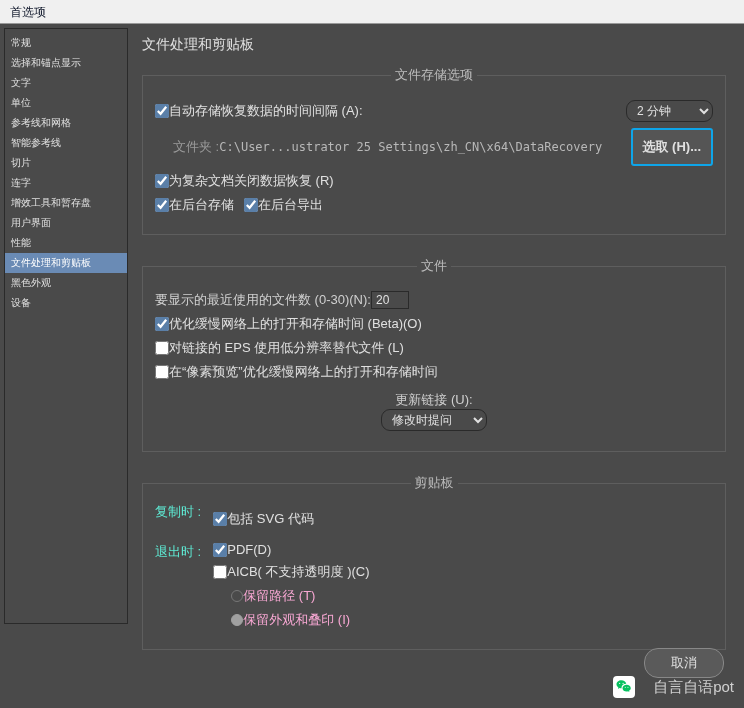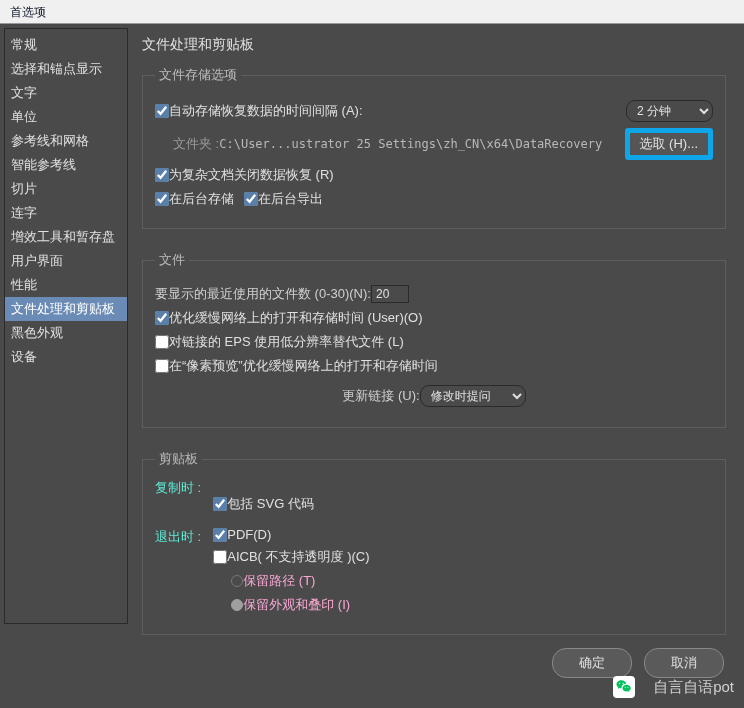--- a/index.html
+++ b/index.html
@@ -30,21 +30,21 @@
       width: 124px;
       border: 1px solid #2a2a2a;
       padding: 4px 0;
       height: 596px;
       overflow: hidden;
     }
     .sidebar-item {
       padding: 3px 6px;
       cursor: pointer;
       color: #e0e0e0;
-      font-size: 13px;
+      font-size: 10px;
       white-space: nowrap;
     }
     .sidebar-item.selected {
       background: #6a8bb5;
       color: #fff;
     }
     .content {
       flex: 1;
       padding: 8px 18px 8px 14px;
       position: relative;
@@ -57,20 +57,21 @@
     fieldset.group {
       border: 1px solid #5e5e5e;
       padding: 10px 12px 14px 12px;
       margin-bottom: 22px;
       position: relative;
     }
     fieldset.group legend {
       color: #bbb;
       font-size: 13px;
       padding: 0 4px;
+      text-align: center;
     }
     .row {
       display: flex;
       align-items: center;
       margin: 6px 0;
       flex-wrap: wrap;
     }
     .row.indent { padding-left: 18px; }
     input[type="checkbox"] {
       width: 14px; height: 14px;
@@ -92,22 +93,23 @@
       border: 1px solid #888;
       color: #e0e0e0;
       padding: 3px 14px;
       border-radius: 14px;
       cursor: pointer;
       font-size: 13px;
     }
     .btn.flat {
       border-radius: 3px;
       background: #555;
-      border: 5px solid #0ea5e9;
-      padding: 2px 10px;
+      border: 2px solid #0ea5e9;
+      padding: 8px 10px;
+      font-weight: bold;
     }
     input[type="text"].numfield {
       width: 38px;
       background: #4a4a4a;
       color: #e0e0e0;
       border: 1px solid #2a2a2a;
       padding: 1px 4px;
       text-align: left;
       font-size: 12px;
     }
@@ -202,43 +204,43 @@
 
     <fieldset class="group">
       <legend>文件</legend>
 
       <div class="row">
         <span>要显示的最近使用的文件数 (0-30)(N):</span>
         <input type="text" class="numfield" value="20" style="">
       </div>
       <div class="row">
         <input type="checkbox" id="cb-slow" checked="" style="">
-        <label for="cb-slow">优化缓慢网络上的打开和存储时间 (User)(O)</label>
+        <label for="cb-slow">优化缓慢网络上的打开和存储时间 (Beta)(O)</label>
       </div>
       <div class="row">
         <input type="checkbox" id="cb-eps" style="">
         <label for="cb-eps">对链接的 EPS 使用低分辨率替代文件 (L)</label>
       </div>
       <div class="row">
         <input type="checkbox" id="cb-pix" style="">
         <label for="cb-pix">在“像素预览”优化缓慢网络上的打开和存储时间</label>
       </div>
-      <div class="row" style="justify-content:center; margin-top:10px;">
+      <div class="row" style="justify-content:center; margin-top:10px;flex-direction:column;">
         <span>更新链接 (U):</span>
         <select id="sel-update"><option>修改时提问</option><option>总是</option><option>从不</option></select>
       </div>
     </fieldset>
 
     <fieldset class="group">
       <legend>剪贴板</legend>
 
       <div class="copy-grid">
         <div class="lbl">复制时 :</div>
         <div>
-          <div class="row" style="margin-top:17px">
+          <div class="row" style="margin-top:8px">
             <input type="checkbox" id="cb-svg" checked="" style="">
             <label for="cb-svg">包括 SVG 代码</label>
           </div>
         </div>
 
         <div class="lbl">退出时 :</div>
         <div>
           <div class="row" style="margin-top:0">
             <input type="checkbox" id="cb-pdf" checked="" style="">
             <label for="cb-pdf">PDF(D)</label>
@@ -253,21 +255,20 @@
           </div>
           <div class="row indent disabled">
             <span class="radio-circle filled"></span>
             <span>保留外观和叠印 (I)</span>
           </div>
         </div>
       </div>
     </fieldset>
 
     <div class="dialog-buttons">
-      <button class="btn">确定</button>
       <button class="btn">取消</button>
     </div>
 
     <div class="watermark">
       <span class="wechat-icon">
         <svg viewBox="0 0 24 24">
             <path fill="#07C160" d="M8.5 3C4.9 3 2 5.4 2 8.4c0 1.7 1 3.2 2.5 4.2l-.6 1.9 2.2-1.1c.8.2 1.6.4 2.4.4h.4c-.1-.4-.2-.8-.2-1.2 0-2.8 2.7-5 6-5h.3C14.4 4.9 11.7 3 8.5 3zm-2.3 3.2c.5 0 .9.4.9.9s-.4.9-.9.9-.9-.4-.9-.9.4-.9.9-.9zm4.6 0c.5 0 .9.4.9.9s-.4.9-.9.9-.9-.4-.9-.9.4-.9.9-.9zM15.5 9c-3 0-5.5 2-5.5 4.5S12.5 18 15.5 18c.6 0 1.3-.1 1.9-.3l1.8.9-.5-1.6c1.3-.8 2.3-2.1 2.3-3.5C21 11 18.5 9 15.5 9zm-1.8 2.7c.4 0 .7.3.7.7s-.3.7-.7.7-.7-.3-.7-.7.3-.7.7-.7zm3.6 0c.4 0 .7.3.7.7s-.3.7-.7.7-.7-.3-.7-.7.3-.7.7-.7z"></path>
           </svg>
       </span>
       <span>自言自语pot</span>

